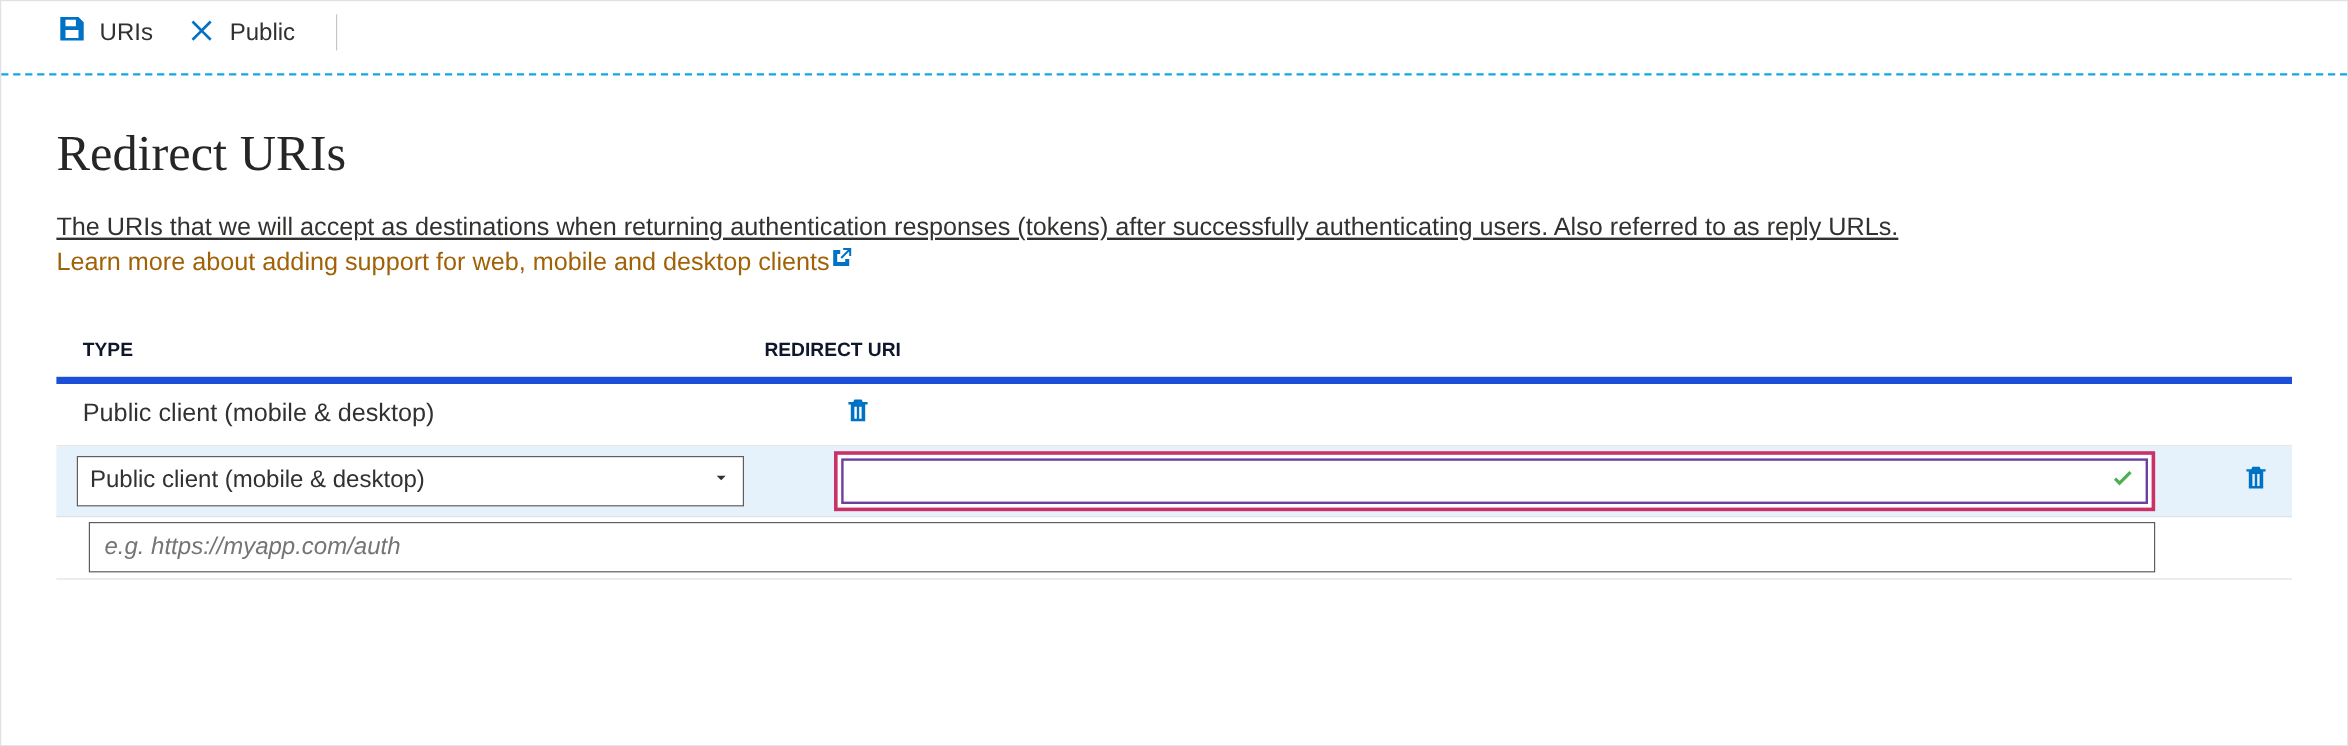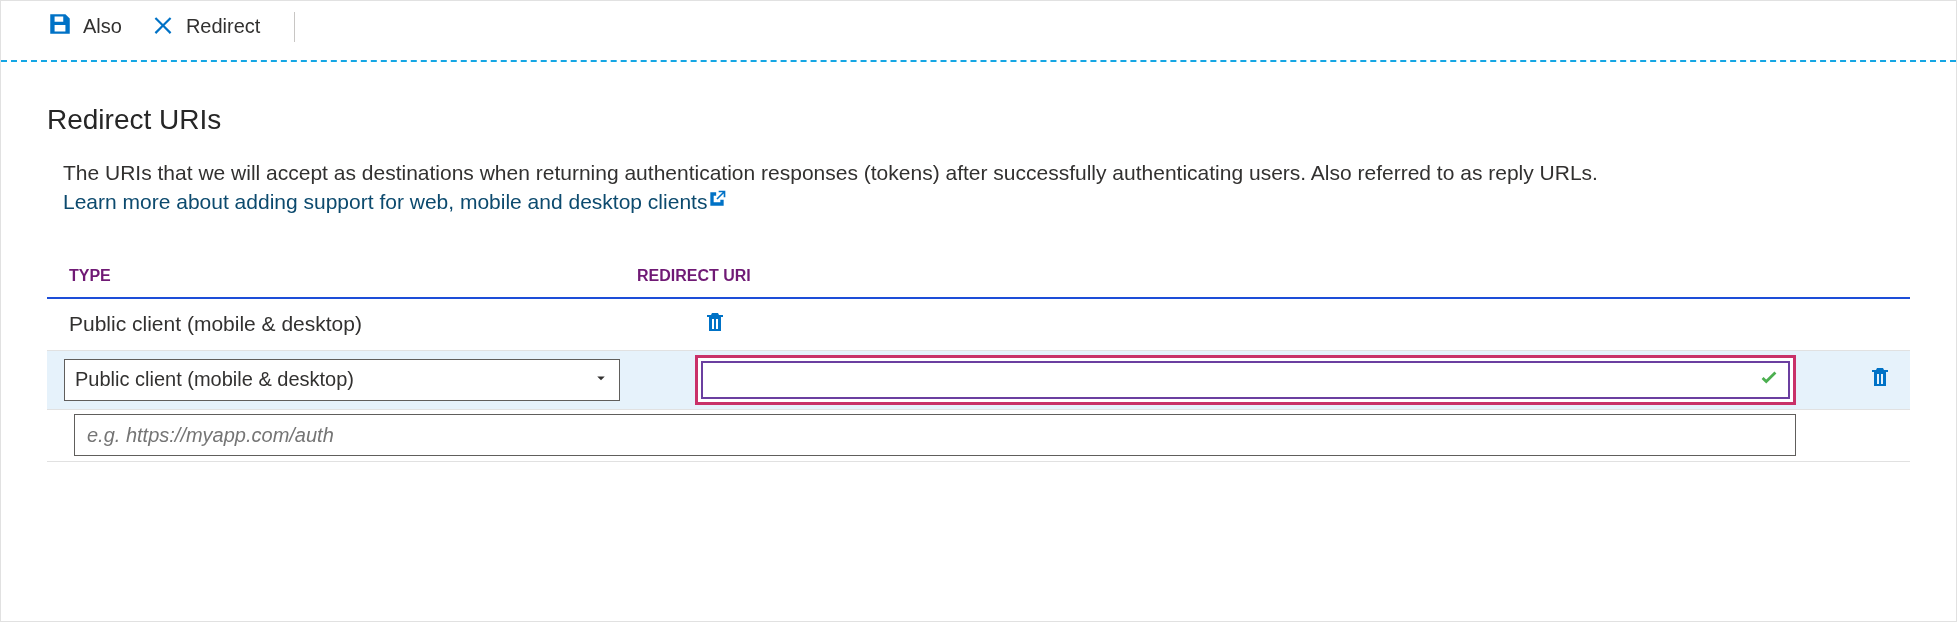--- a/index.html
+++ b/index.html
@@ -33,48 +33,50 @@
     width: 1px;
     height: 30px;
     background: #c8c6c4;
     margin: 0 6px;
   }
   .content {
     padding: 42px 46px 0 46px;
   }
   h2 {
     font-weight: 400;
-    font-size: 28px;
+    font-size: 42px;
     margin: 0 0 22px 0;
     color: #262626;
+    font-family: Liberation Serif, serif;
   }
   .desc {
     font-size: 21px;
     line-height: 1.4;
-    margin: 16px;
+    margin: 0;
+    text-decoration: underline;
   }
   .link {
-    color: #0c4a6e;
+    color: #a16207;
     cursor: pointer;
     display: inline-flex;
     align-items: flex-start;
     gap: 0;
   }
   .link svg { width: 20px; height: 20px; stroke: #0072c6; fill: none; stroke-width: 2; }
   .table {
     margin-top: 50px;
     width: 100%;
   }
   .thead {
     display: flex;
-    border-bottom: 2px solid #1d4ed8;
+    border-bottom: 6px solid #1d4ed8;
     padding: 0 0 12px 0;
     font-size: 16px;
     font-weight: 700;
-    color: #701a75;
+    color: #0f172a;
     align-items: flex-end;
   }
   .col-type { width: 590px; padding-left: 22px; }
   .col-uri { flex: 1; }
   .col-act { width: 60px; }
   .row {
     display: flex;
     align-items: center;
     min-height: 52px;
     border-bottom: 1px solid #e1e1e1;
@@ -166,29 +168,29 @@
 </head>
 <body>
 
 <div class="toolbar">
   <div class="tb-btn">
     <span>
       <svg viewBox="0 0 24 24">
           <path d="M3 3h14l4 4v14H3V3zm4 2v5h8V5H7zm0 14h10v-6H7v6z"></path>
         </svg>
     </span>
-    <span>Also</span>
+    <span>URIs</span>
   </div>
   <div class="tb-btn">
     <span>
       <svg viewBox="0 0 24 24">
           <path d="M18.3 5.71 12 12.01l-6.3-6.3L4.29 7.12l6.3 6.3-6.3 6.3 1.41 1.41 6.3-6.3 6.3 6.3 1.41-1.41-6.3-6.3 6.3-6.3z"></path>
         </svg>
     </span>
-    <span>Redirect</span>
+    <span>Public</span>
   </div>
   <div class="tb-divider"></div>
 </div>
 
 <div class="content">
   <h2>Redirect URIs</h2>
   <p class="desc">
     <span>The URIs that we will accept as destinations when returning authentication responses (tokens) after successfully authenticating users. Also referred to as reply URLs.</span><br>
     <span class="link">
       <span>Learn more about adding support for web, mobile and desktop clients</span>

